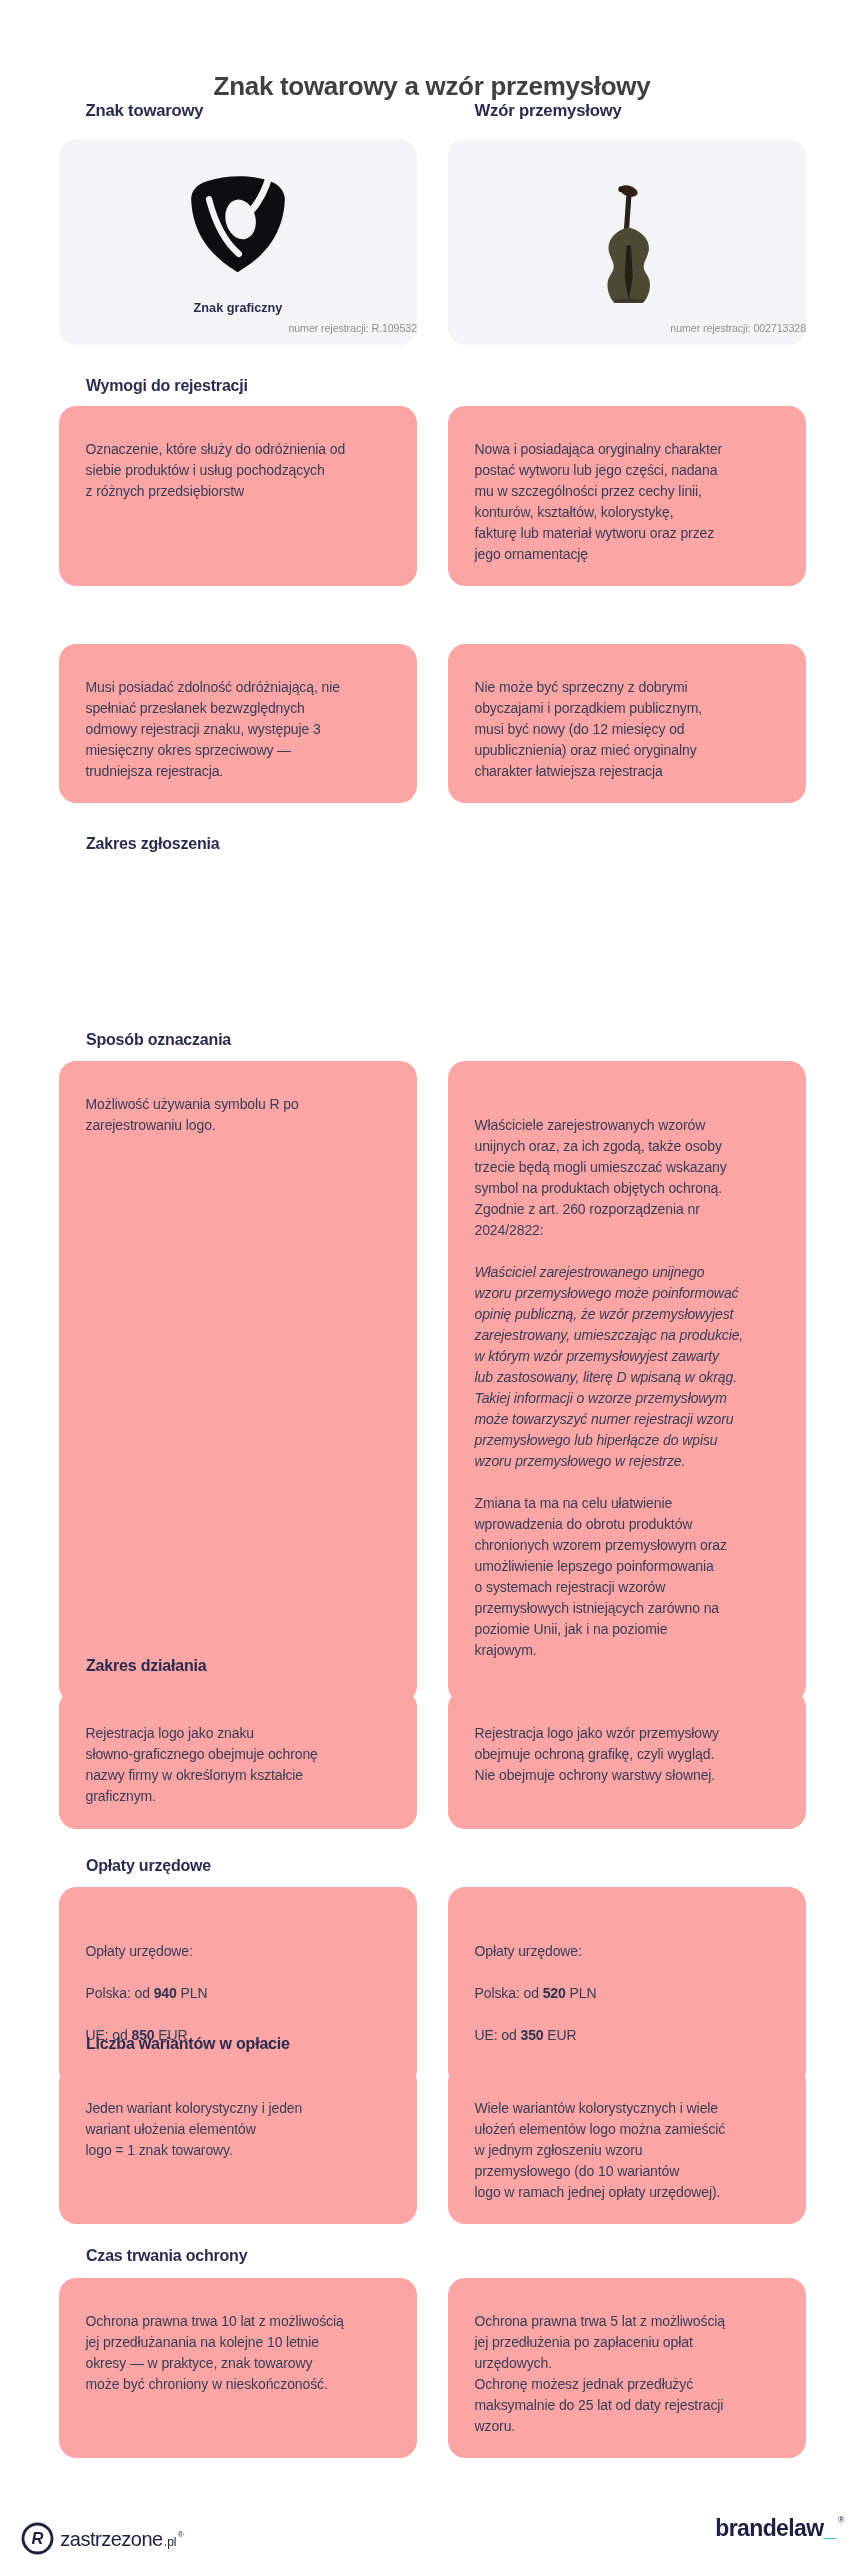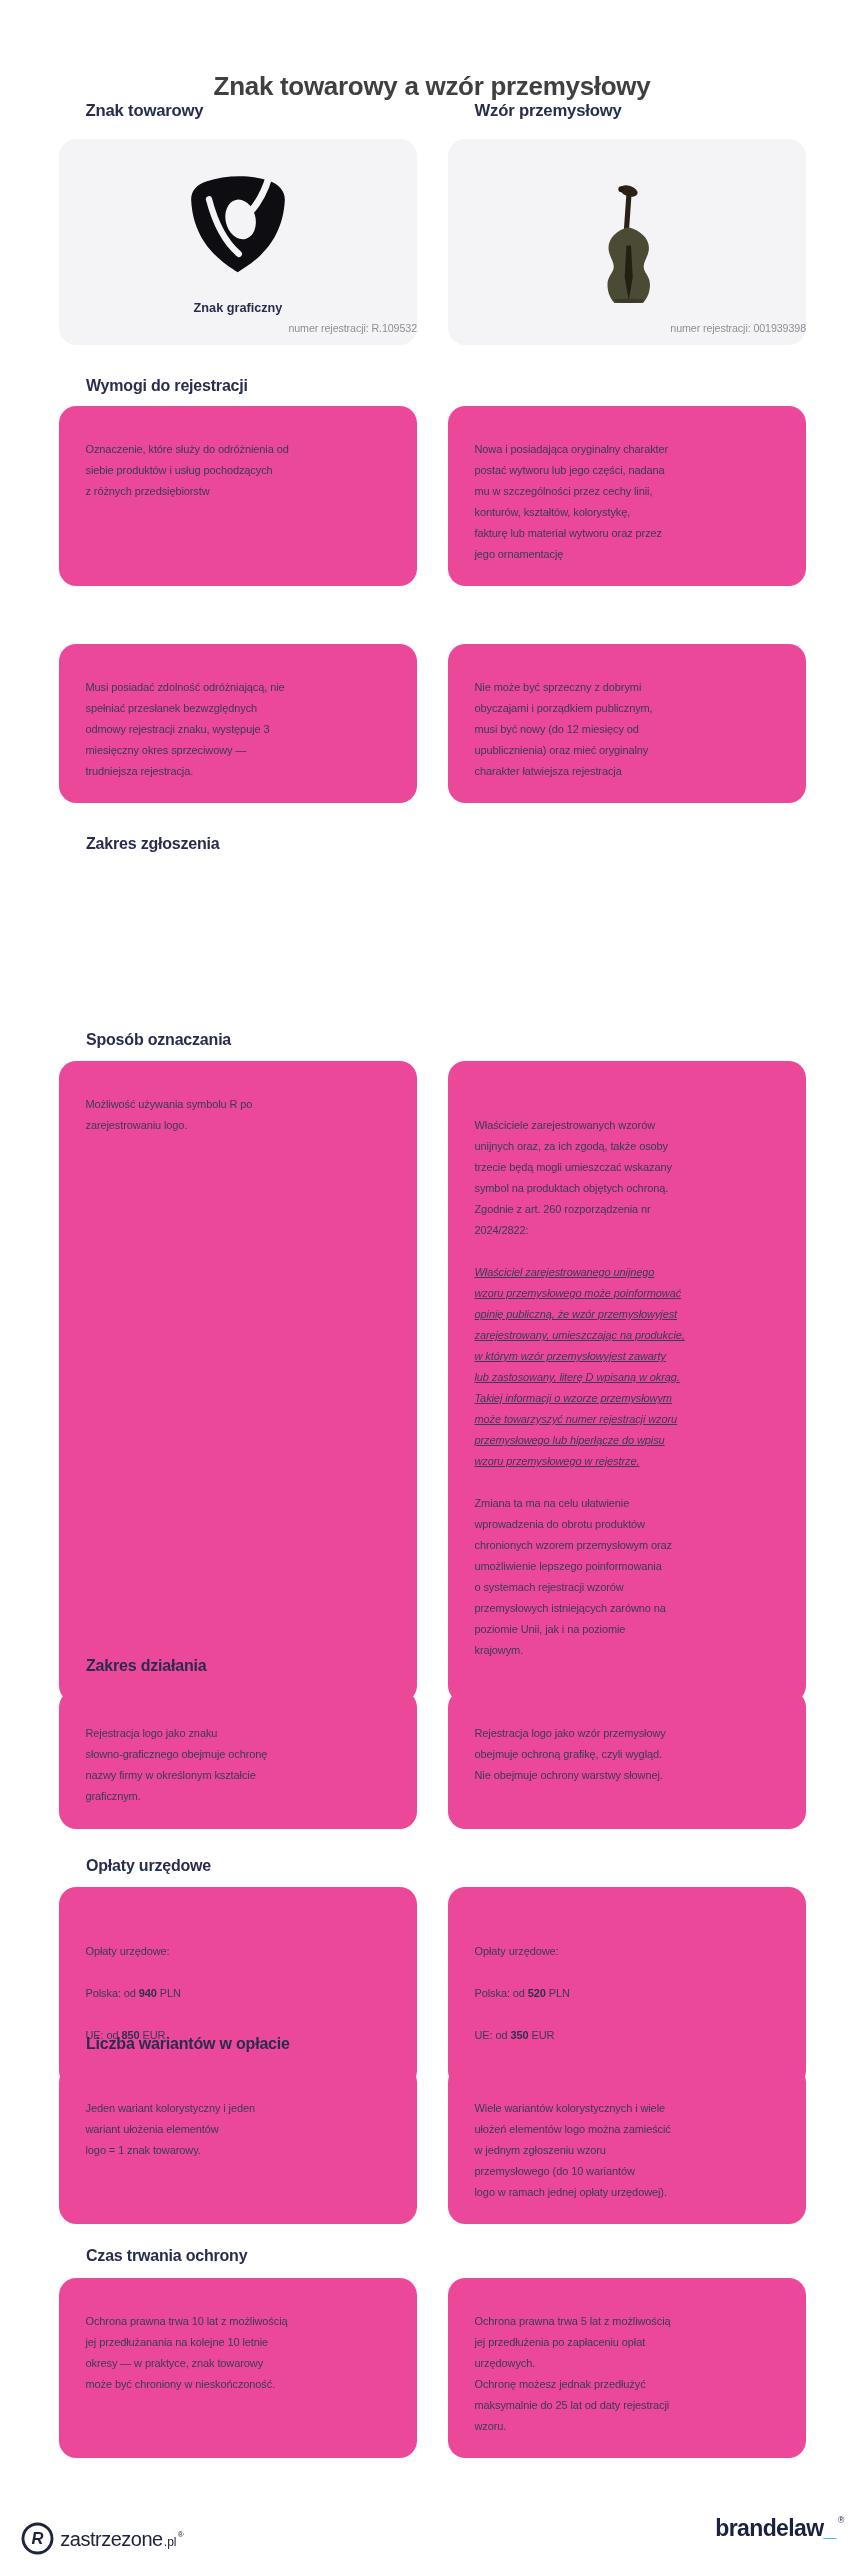--- a/index.html
+++ b/index.html
@@ -15,28 +15,28 @@
     position:absolute;left:59px;width:746px;
     display:grid;grid-template-columns:358px 358px;column-gap:31px;align-items:stretch;
   }
   .colhead{
     padding-left:26.5px;font-size:16.7px;font-weight:700;color:#292c4e;letter-spacing:-0.2px;
   }
   .sechead{
     position:absolute;left:86px;font-size:16px;font-weight:700;color:#292c4e;letter-spacing:-0.2px;
   }
   .box{
-    background:#ec4899;border-radius:17.3px;
+    background:#fca5a5;border-radius:17.3px;
     padding:33px 24px 21px 26.5px;
-    font-size:11px;line-height:21px;letter-spacing:-0.1px;
+    font-size:14px;line-height:21px;letter-spacing:-0.1px;
     color:#383c55;white-space:pre-line;box-sizing:border-box;
   }
   .box p{margin:0;white-space:pre-line;}
   .para-gap{margin-top:21px;}
-  .italic{font-style:italic;text-decoration:underline;}
+  .italic{font-style:italic;}
   .fee-line{white-space:pre-line;}
   .fee-line b{font-weight:700;color:#2d3050;}
   .card{
     background:#f4f4f6;border-radius:17.3px;height:206px;position:relative;box-sizing:border-box;
   }
   .card .logo-wrap{position:absolute;top:26.5px;left:50%;transform:translateX(-50%);}
   .card .violin-wrap{position:absolute;top:33px;left:50%;transform:translateX(-50%);}
   .card .card-label{
     position:absolute;top:162px;left:0;width:100%;text-align:center;
     font-size:12.7px;font-weight:700;color:#292c4e;
@@ -88,21 +88,21 @@
       <div class="violin-wrap">
         <svg width="69" height="131" viewBox="0 0 120 228">
           <ellipse cx="63" cy="33" rx="16" ry="9" fill="#2e2218" transform="rotate(18 63 33)"></ellipse>
           <circle cx="50" cy="30" r="5" fill="#241a12"></circle>
           <rect x="57" y="30" width="9" height="72" rx="3" fill="#2a2016" transform="rotate(4 61 66)"></rect>
           <path d="M62,96 c-21,5 -36,21 -34,39 c1,12 9,20 9,30 c0,10 -11,16 -11,31 c0,27 19,43 37,43 c18,0 37,-16 37,-43 c0,-15 -11,-21 -11,-31 c0,-10 8,-18 9,-30 c2,-18 -14,-34 -36,-39 z" fill="#4b4b35"></path>
           <path d="M59,128 l8,0 l3,55 l-7,40 l-7,-40 z" fill="#241f14"></path>
           <ellipse cx="63" cy="224" rx="26" ry="4" fill="#3a3a28"></ellipse>
         </svg>
       </div>
-      <div class="reg">numer rejestracji: 001939398</div>
+      <div class="reg">numer rejestracji: 002713328</div>
     </div>
   </div>
 
   <div class="sechead" style="top:377px;">Wymogi do rejestracji</div>
   <div class="row" style="top:406px;">
     <div class="box" style="min-height:170px;">Oznaczenie, które służy do odróżnienia od
 siebie produktów i usług pochodzących
 z różnych przedsiębiorstw</div>
     <div class="box" style="min-height:170px;">Nowa i posiadająca oryginalny charakter
 postać wytworu lub jego części, nadana

